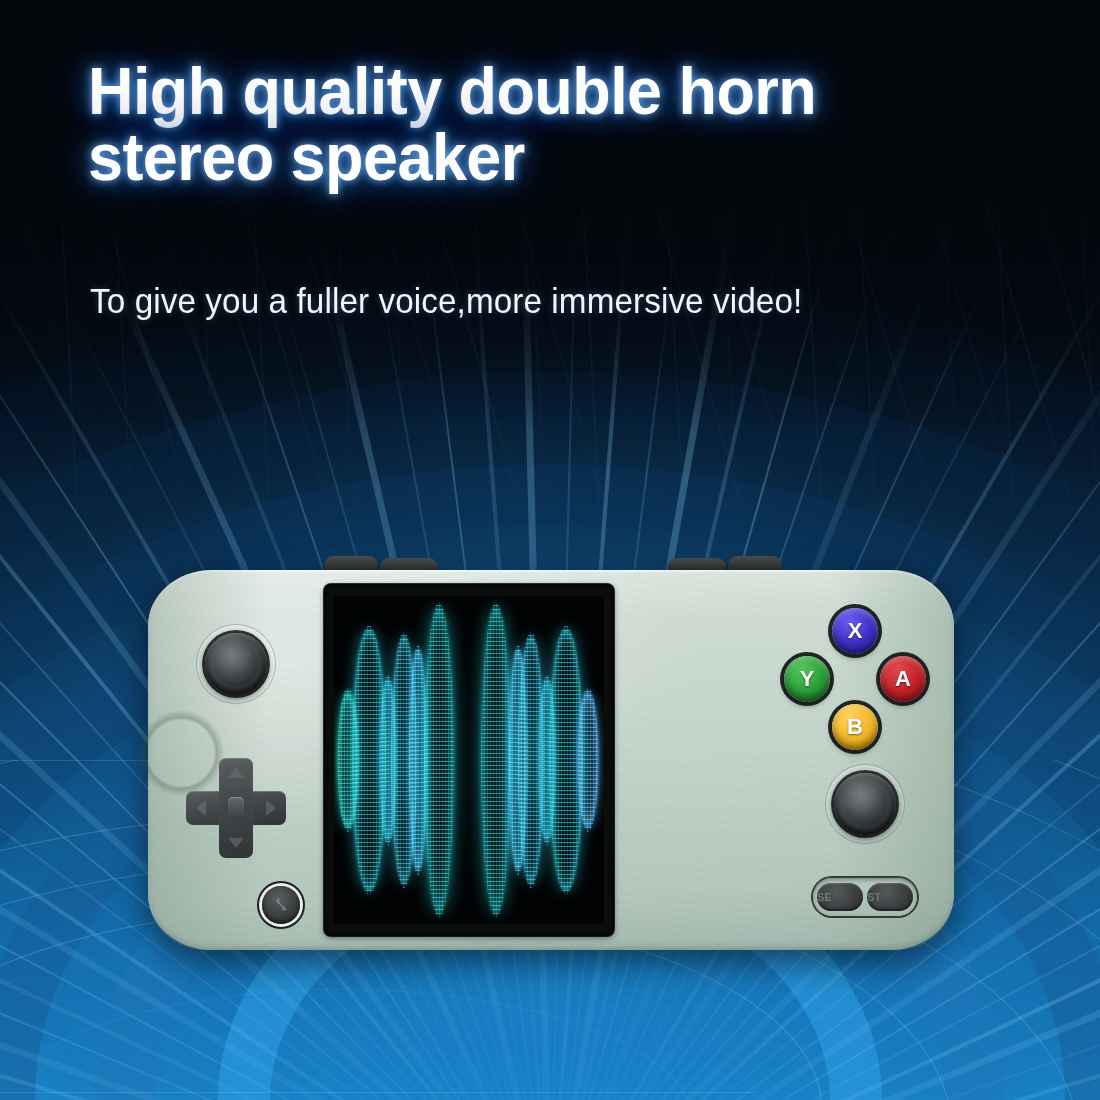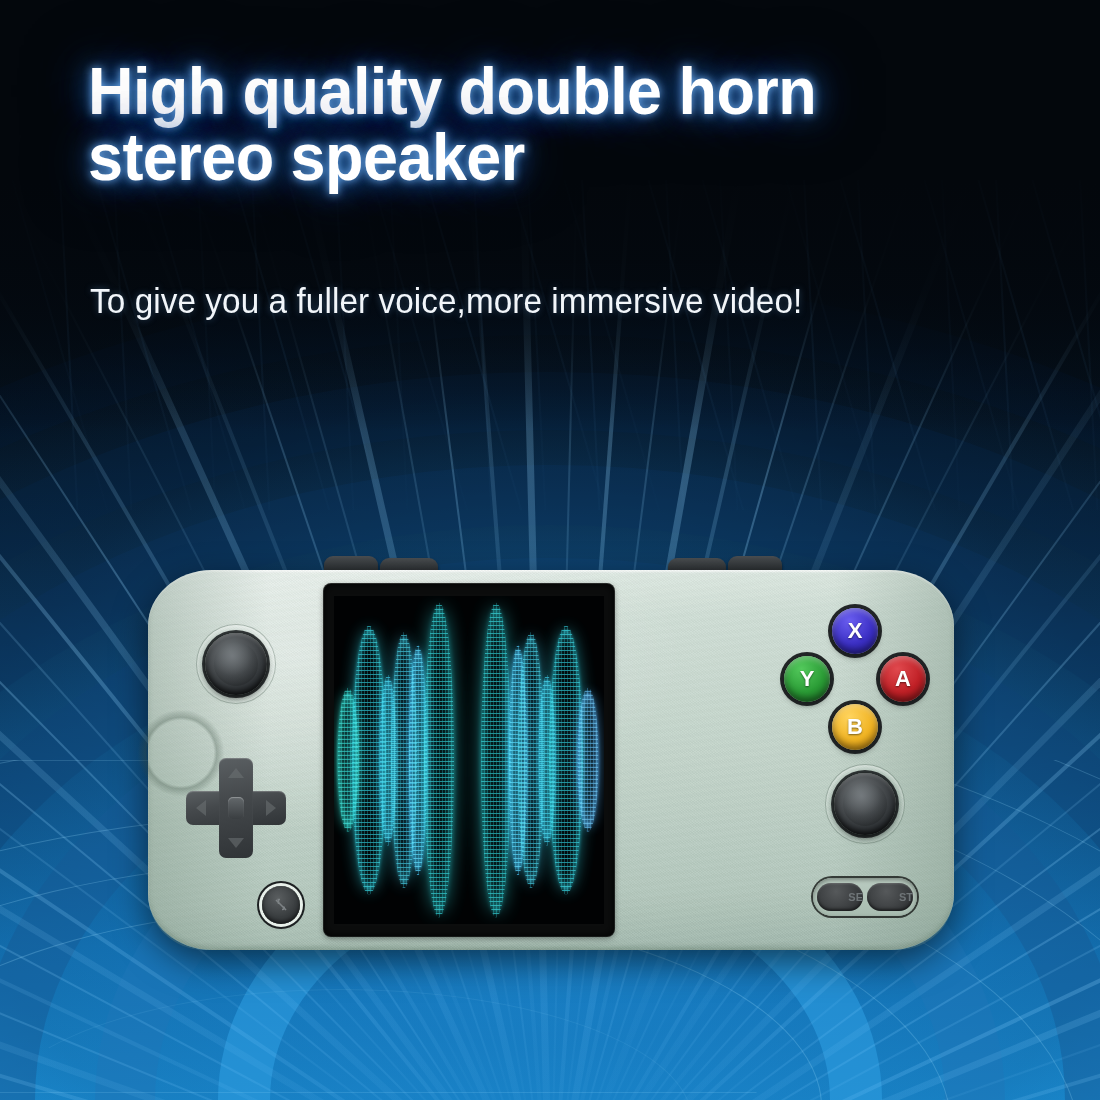--- a/index.html
+++ b/index.html
@@ -165,21 +165,21 @@
      display:flex;align-items:center;justify-content:center;}
 
   
   .sest{position:absolute;width:104px;height:38px;border-radius:19px;
      background:linear-gradient(180deg,#b9cbc0,#a8bcb0);
      box-shadow:0 0 0 2px rgba(30,34,32,.85), inset 0 2px 4px rgba(0,0,0,.35);
      display:flex;align-items:center;justify-content:space-between;
      padding:0 4px;box-sizing:border-box;}
   .sest .k{width:46px;height:28px;border-radius:14px;
      background:radial-gradient(circle at 42% 30%,#56595b,#3b3e40 60%,#2a2d2f 100%);
-     color:#6f7578;font-size:11px;font-weight:700;line-height:28px;text-align:right;
+     color:#6f7578;font-size:11px;font-weight:700;line-height:28px;text-align:left;
      box-shadow:inset 0 -2px 3px rgba(0,0,0,.55), inset 0 1px 2px rgba(255,255,255,.18);}
 </style>
 </head>
 <body>
 
 <div id="stage">
 
   <div class="bg-base"></div>
   <div class="bg-bloom"></div>
   <div class="rings" id="rings">

